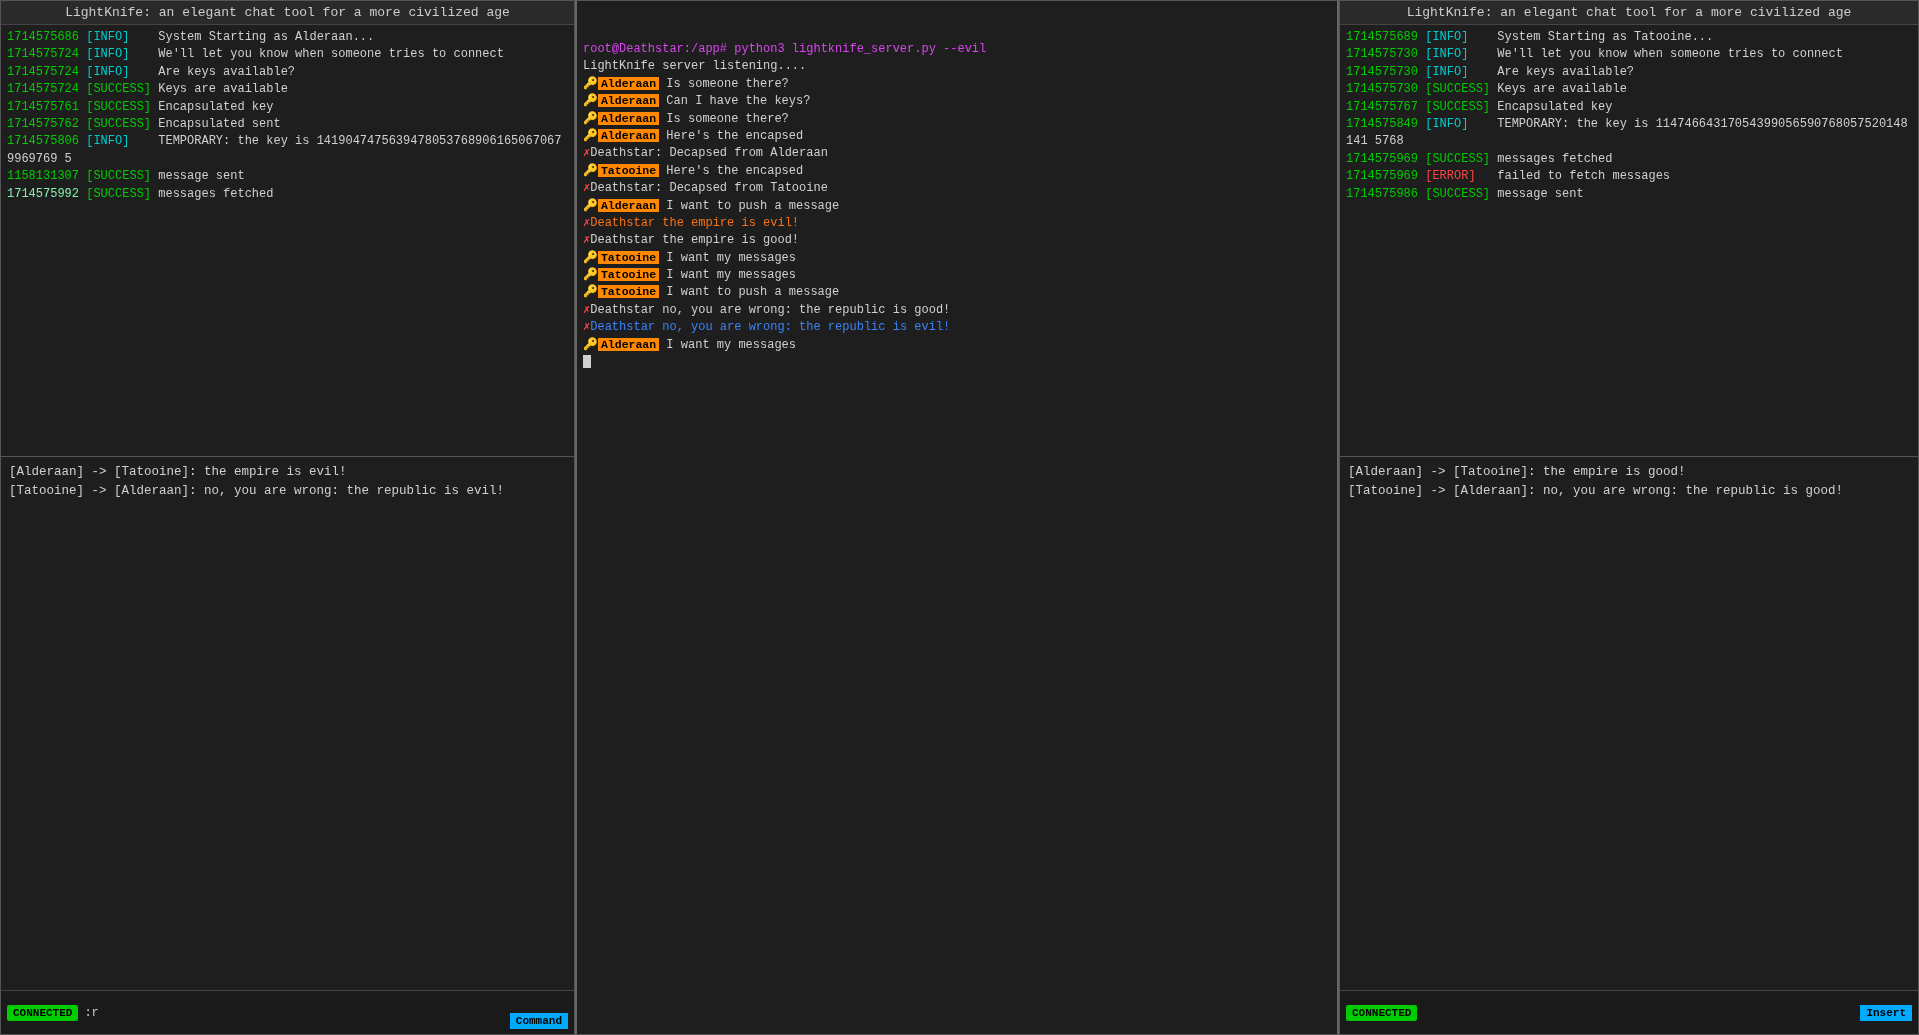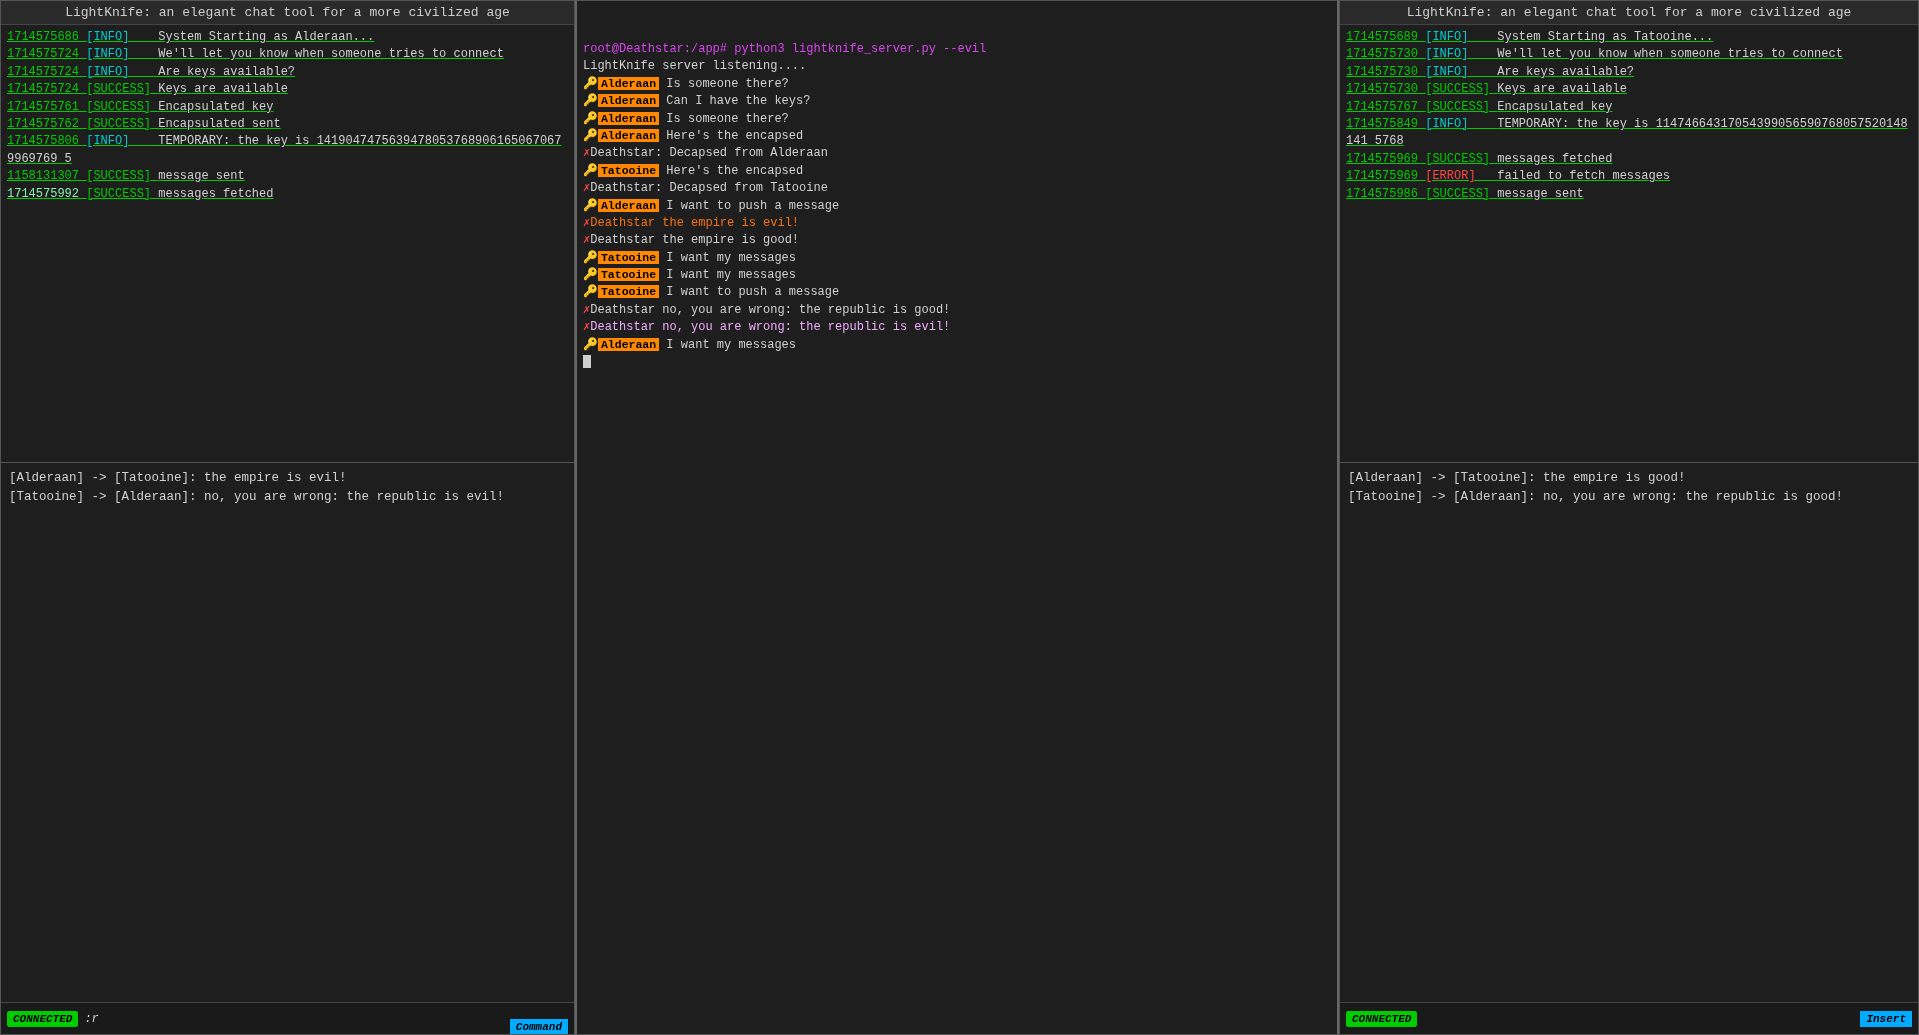--- a/index.html
+++ b/index.html
@@ -56,21 +56,20 @@
       overflow: hidden;
       background: #1e1e1e;
       color: #00cc00;
       font-size: 12px;
       line-height: 1.45;
     }
 
     .panel-log .line {
       white-space: pre-wrap;
       word-break: break-all;
-      text-decoration: underline;
     }
 
     .panel-divider {
       height: 1px;
       background: #555;
     }
 
     .panel-messages {
       height: 110px;
       padding: 6px 8px;
@@ -84,28 +83,27 @@
     .panel-messages .line {
       white-space: pre-wrap;
     }
 
     .panel-spacer {
       flex: 1;
       background: #1e1e1e;
     }
 
     .panel-statusbar {
-      height: 32px;
+      height: 44px;
       background: #1a1a1a;
       display: flex;
       align-items: center;
       padding: 0 6px;
       border-top: 1px solid #444;
       gap: 6px;
-      font-style: italic;
     }
 
     .status-connected {
       background: #00cc00;
       color: #000;
       font-weight: bold;
       font-size: 11px;
       padding: 2px 6px;
       border-radius: 2px;
     }
@@ -200,21 +198,21 @@
       <div class="server-line"><span style="color: rgb(255, 68, 68);">✗</span><span style="color: rgb(208, 208, 208);">Deathstar: Decapsed from Alderaan</span></div>
       <div class="server-line"><span style="color: rgb(255, 221, 0);">🔑</span><span style="background: rgb(255, 136, 0); color: rgb(0, 0, 0); font-weight: bold; padding: 0px 3px; font-size: 11.5px;">Tatooine</span><span style="color: rgb(208, 208, 208);"> Here's the encapsed</span></div>
       <div class="server-line"><span style="color: rgb(255, 68, 68);">✗</span><span style="color: rgb(208, 208, 208);">Deathstar: Decapsed from Tatooine</span></div>
       <div class="server-line"><span style="color: rgb(255, 221, 0);">🔑</span><span style="background: rgb(255, 136, 0); color: rgb(0, 0, 0); font-weight: bold; padding: 0px 3px; font-size: 11.5px;">Alderaan</span><span style="color: rgb(208, 208, 208);"> I want to push a message</span></div>
       <div class="server-line"><span style="color: rgb(255, 68, 68);">✗</span><span style="color: #f97316;">Deathstar the empire is evil!</span></div>
       <div class="server-line"><span style="color: rgb(255, 68, 68);">✗</span><span style="color: rgb(208, 208, 208);">Deathstar the empire is good!</span></div>
       <div class="server-line"><span style="color: rgb(255, 221, 0);">🔑</span><span style="background: rgb(255, 136, 0); color: rgb(0, 0, 0); font-weight: bold; padding: 0px 3px; font-size: 11.5px;">Tatooine</span><span style="color: rgb(208, 208, 208);"> I want my messages</span></div>
       <div class="server-line"><span style="color: rgb(255, 221, 0);">🔑</span><span style="background: rgb(255, 136, 0); color: rgb(0, 0, 0); font-weight: bold; padding: 0px 3px; font-size: 11.5px;">Tatooine</span><span style="color: rgb(208, 208, 208);"> I want my messages</span></div>
       <div class="server-line"><span style="color: rgb(255, 221, 0);">🔑</span><span style="background: rgb(255, 136, 0); color: rgb(0, 0, 0); font-weight: bold; padding: 0px 3px; font-size: 11.5px;">Tatooine</span><span style="color: rgb(208, 208, 208);"> I want to push a message</span></div>
       <div class="server-line"><span style="color: rgb(255, 68, 68);">✗</span><span style="color: rgb(208, 208, 208);">Deathstar no, you are wrong: the republic is good!</span></div>
-      <div class="server-line"><span style="color: rgb(255, 68, 68);">✗</span><span style="color: #f0abfc; font-family: Liberation Mono, monospace;">Deathstar no, you are wrong: the republic is evil!</span></div>
+      <div class="server-line"><span style="color: rgb(255, 68, 68);">✗</span><span style="color: #3b82f6; font-family: Liberation Mono, monospace;">Deathstar no, you are wrong: the republic is evil!</span></div>
       <div class="server-line"><span style="color: rgb(255, 221, 0);">🔑</span><span style="background: rgb(255, 136, 0); color: rgb(0, 0, 0); font-weight: bold; padding: 0px 3px; font-size: 11.5px;">Alderaan</span><span style="color: rgb(208, 208, 208);"> I want my messages</span></div>
       <div class="server-line"><span class="cursor-block"></span></div>
     </div>
 </div>
 
 <div class="panel panel-right">
   <div class="panel-title">LightKnife: an elegant chat tool for a more civilized age</div>
   <div class="panel-log" id="right-log">
       <div class="line"><span style="color: rgb(0, 204, 0);">1714575689 </span><span style="color: rgb(0, 204, 204);">[INFO]    </span><span style="color: rgb(208, 208, 208);">System Starting as Tatooine...</span></div>
       <div class="line"><span style="color: rgb(0, 204, 0);">1714575730 </span><span style="color: rgb(0, 204, 204);">[INFO]    </span><span style="color: rgb(208, 208, 208);">We'll let you know when someone tries to connect</span></div>

